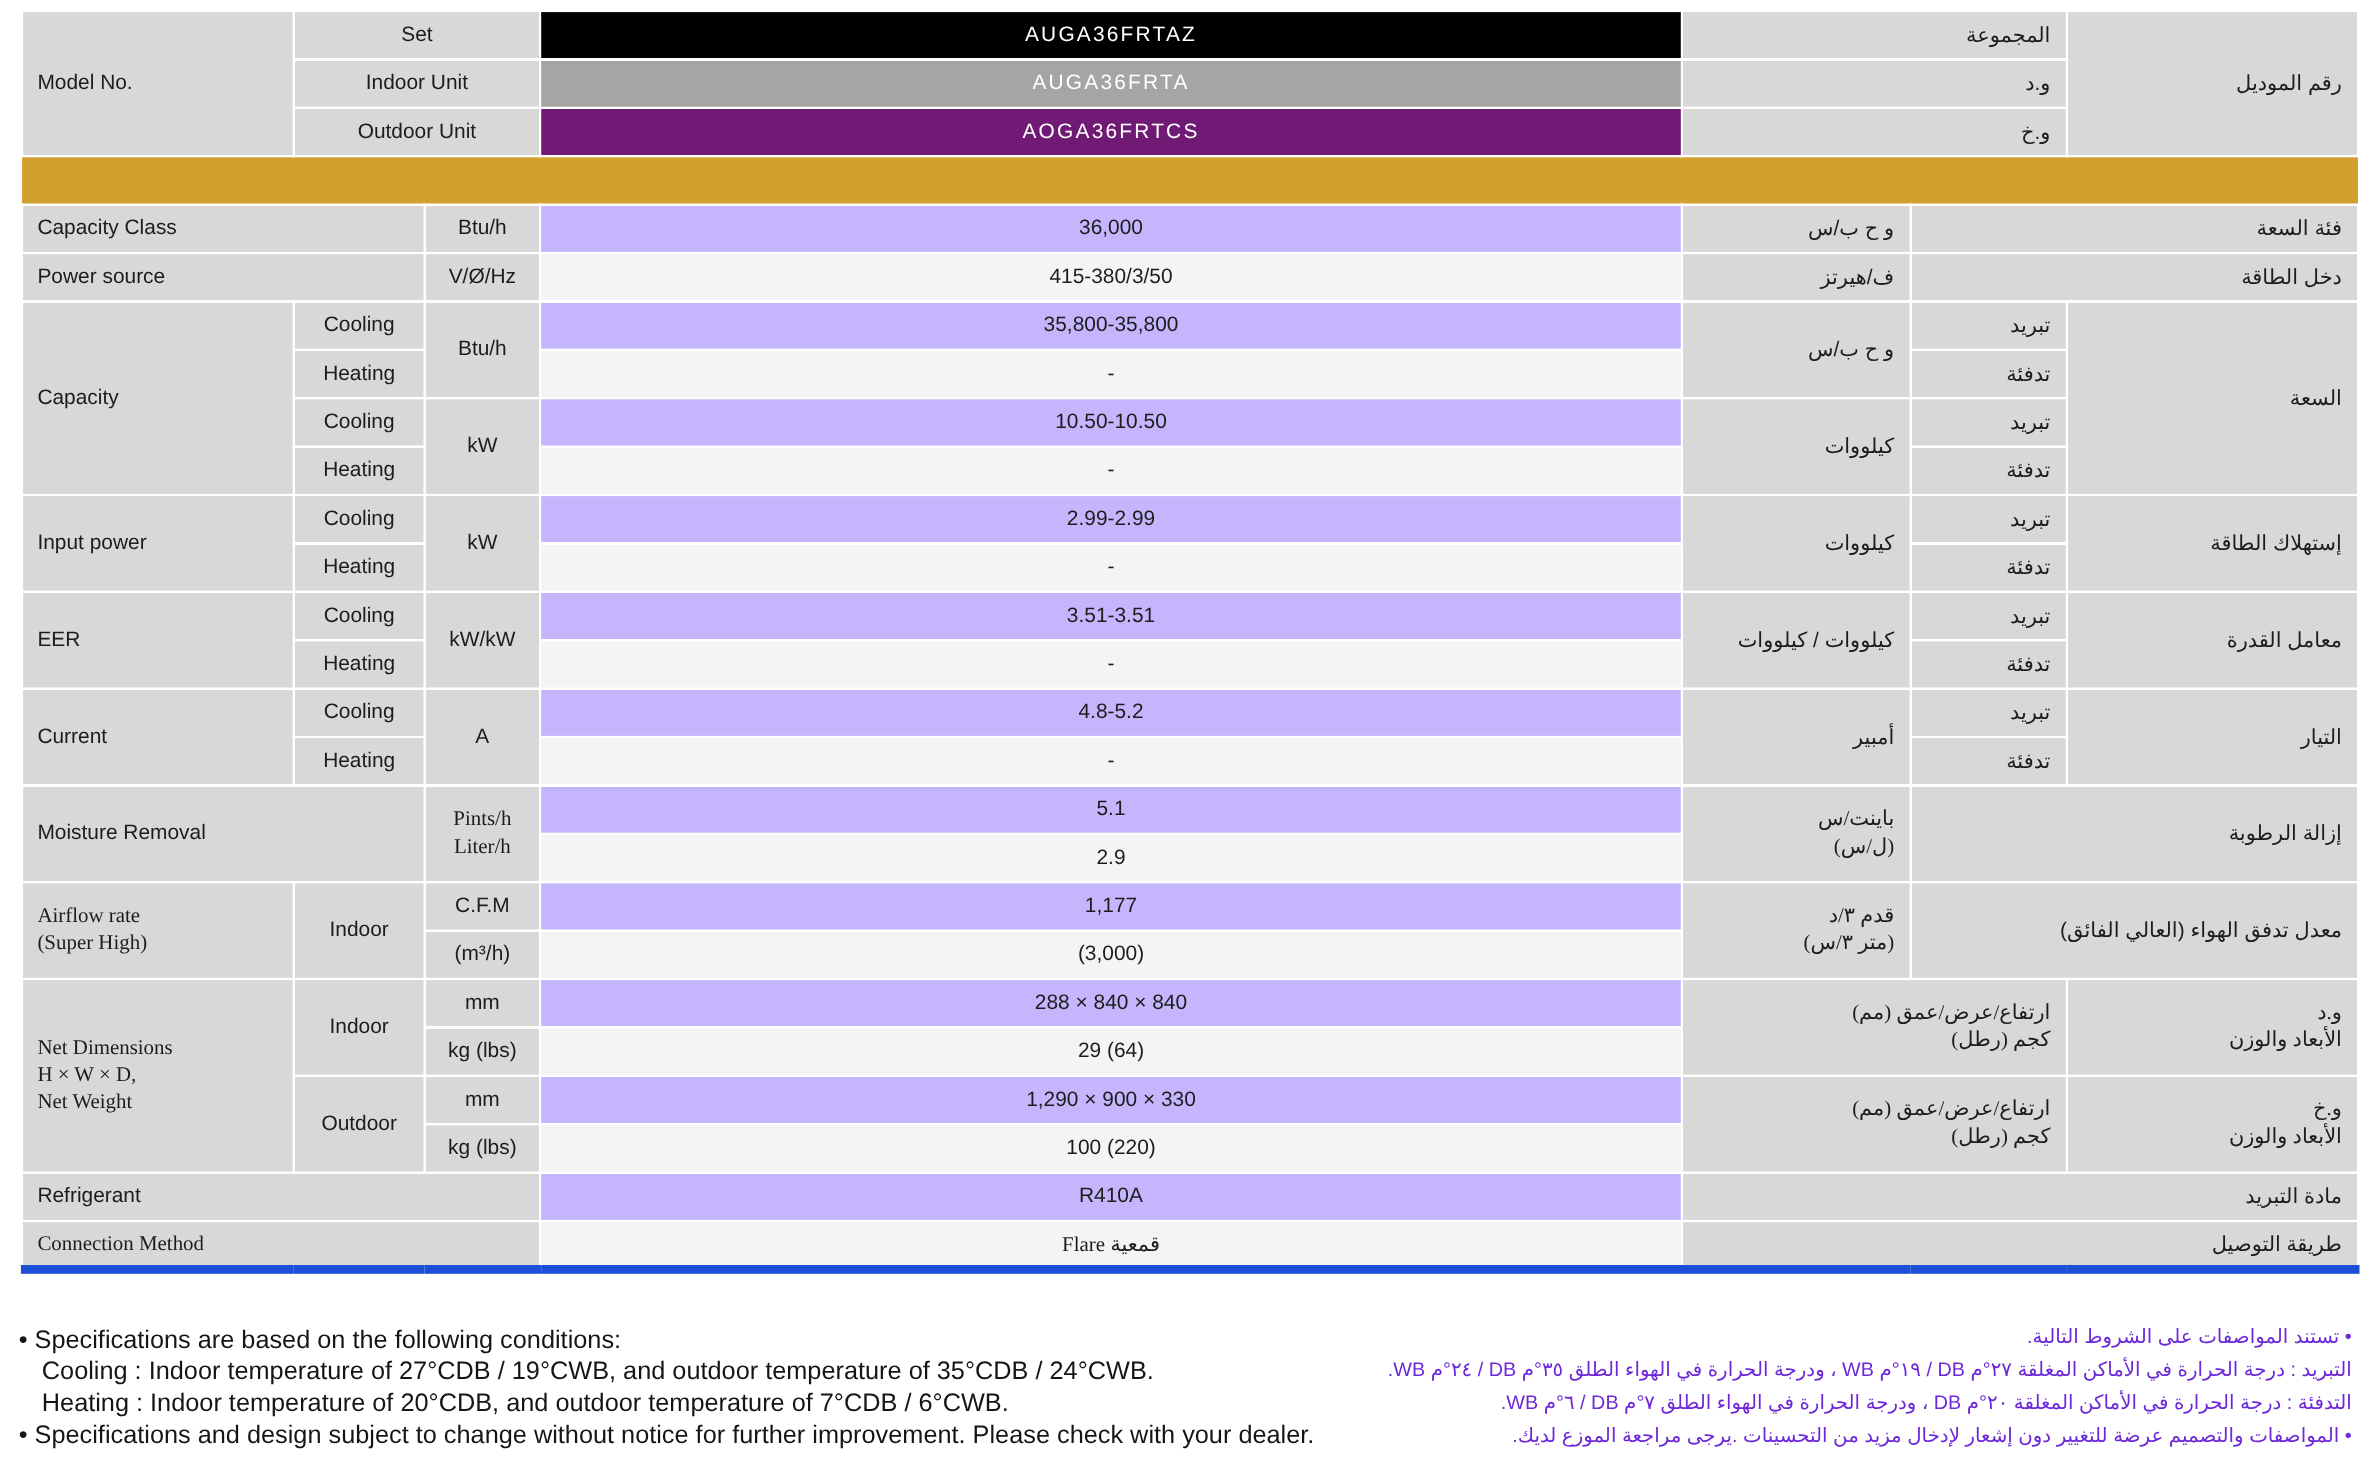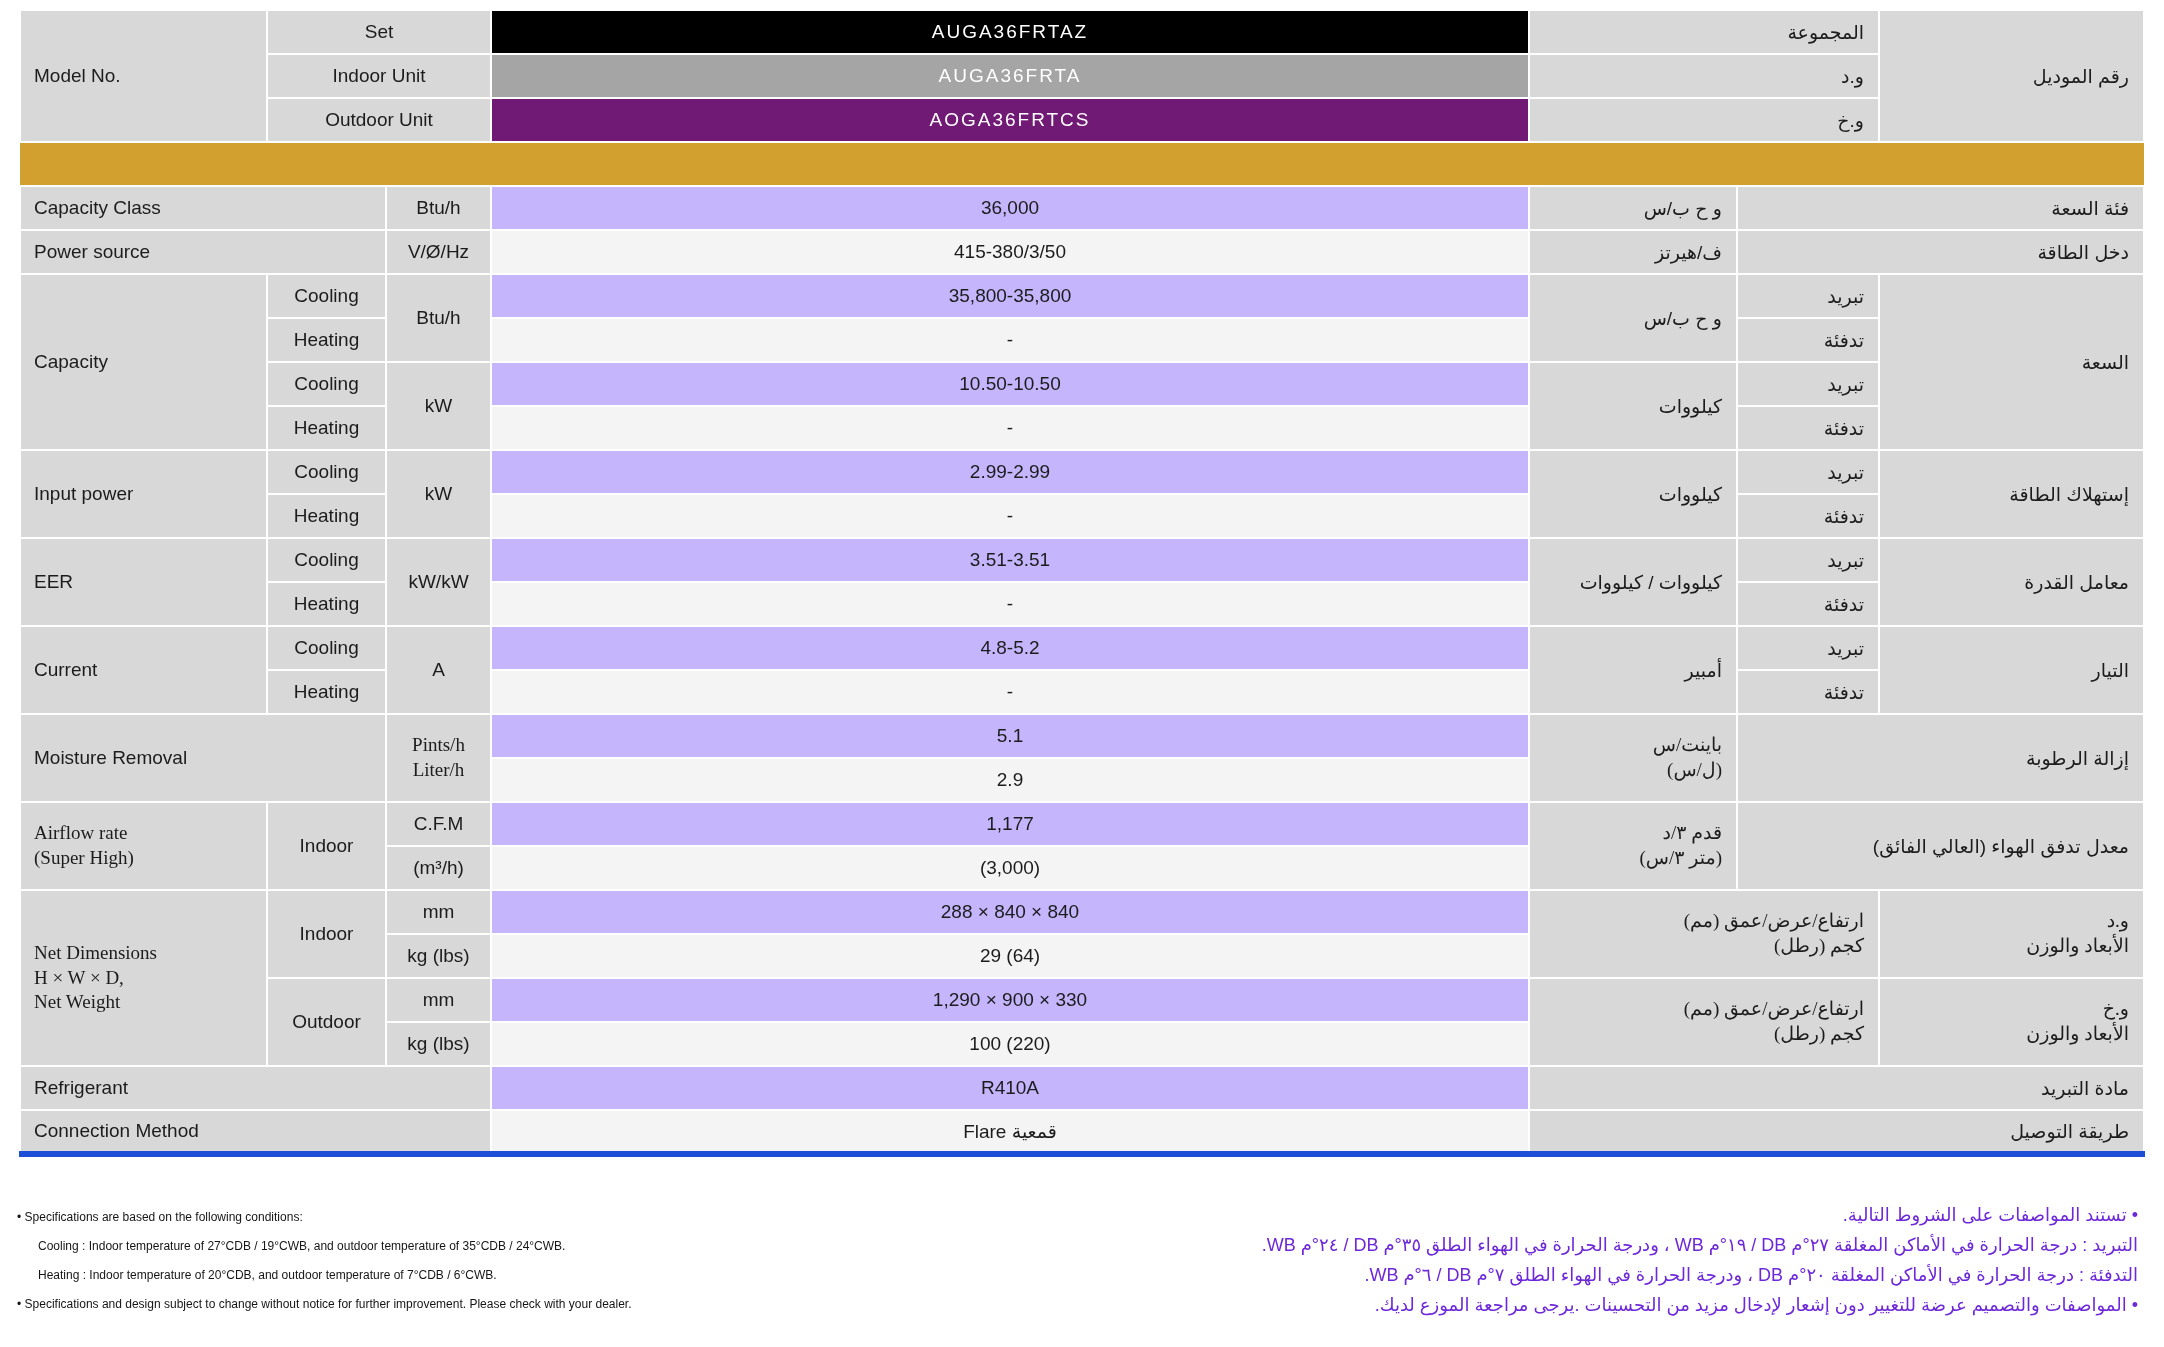--- a/index.html
+++ b/index.html
@@ -20,23 +20,23 @@
     border-left:3px solid #1f1f1f;border-right:3px solid #1f1f1f;
     border-top:none;border-bottom:none;
   }
   td.alt{background:#f4f4f4;}
   td.bar{color:#ffffff;text-align:center;letter-spacing:2px;}
   td.bar1{background:#000000;}
   td.bar2{background:#a5a5a5;}
   td.bar3{background:#701a75;}
   tr.sep{height:6px;}
   tr.sep td{border:none;background:#d2a02e;border-top:1px solid #a87c20;padding:0;}
-  tr.bot td{border-bottom:6px solid #1d4ed8;}
+  tr.bot td{border-bottom:8px solid #1d4ed8;font-family:Liberation Serif, serif;}
   .line{display:block;line-height:1.3;font-family:Liberation Serif, serif;}
-  #fn-en{position:absolute;left:17px;top:1203px;font-size:12px;line-height:29px;color:#151515;}
+  #fn-en{position:absolute;left:17px;top:1203px;font-size:23px;line-height:29px;color:#151515;}
   #fn-en .ind{padding-left:21px;}
   #fn-ar{position:absolute;right:26px;top:1200px;font-size:18px;line-height:30px;color:#6d28d9;direction:rtl;text-align:right;}
 </style>
 </head>
 <body>
 
 <div id="spec-table-wrap">
 <table class="spec">
 <colgroup>
   <col style="width:247px">

